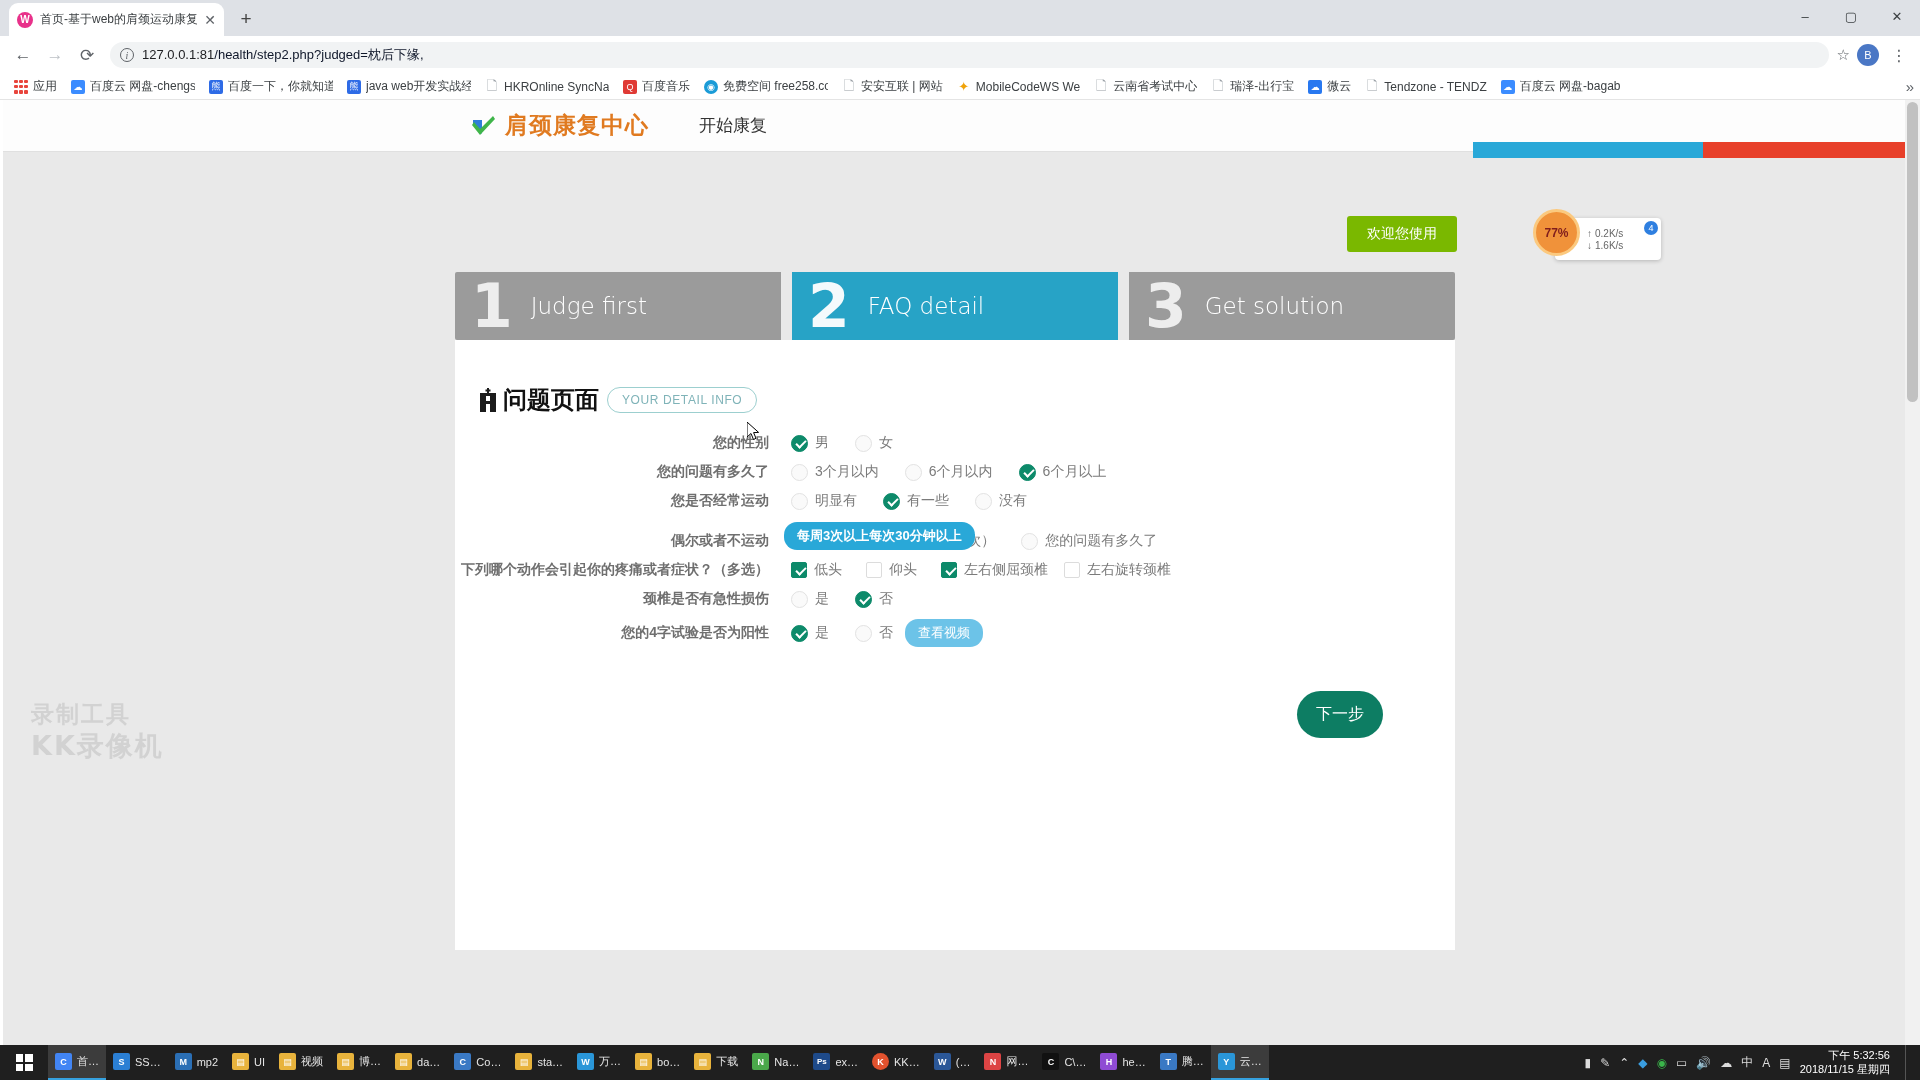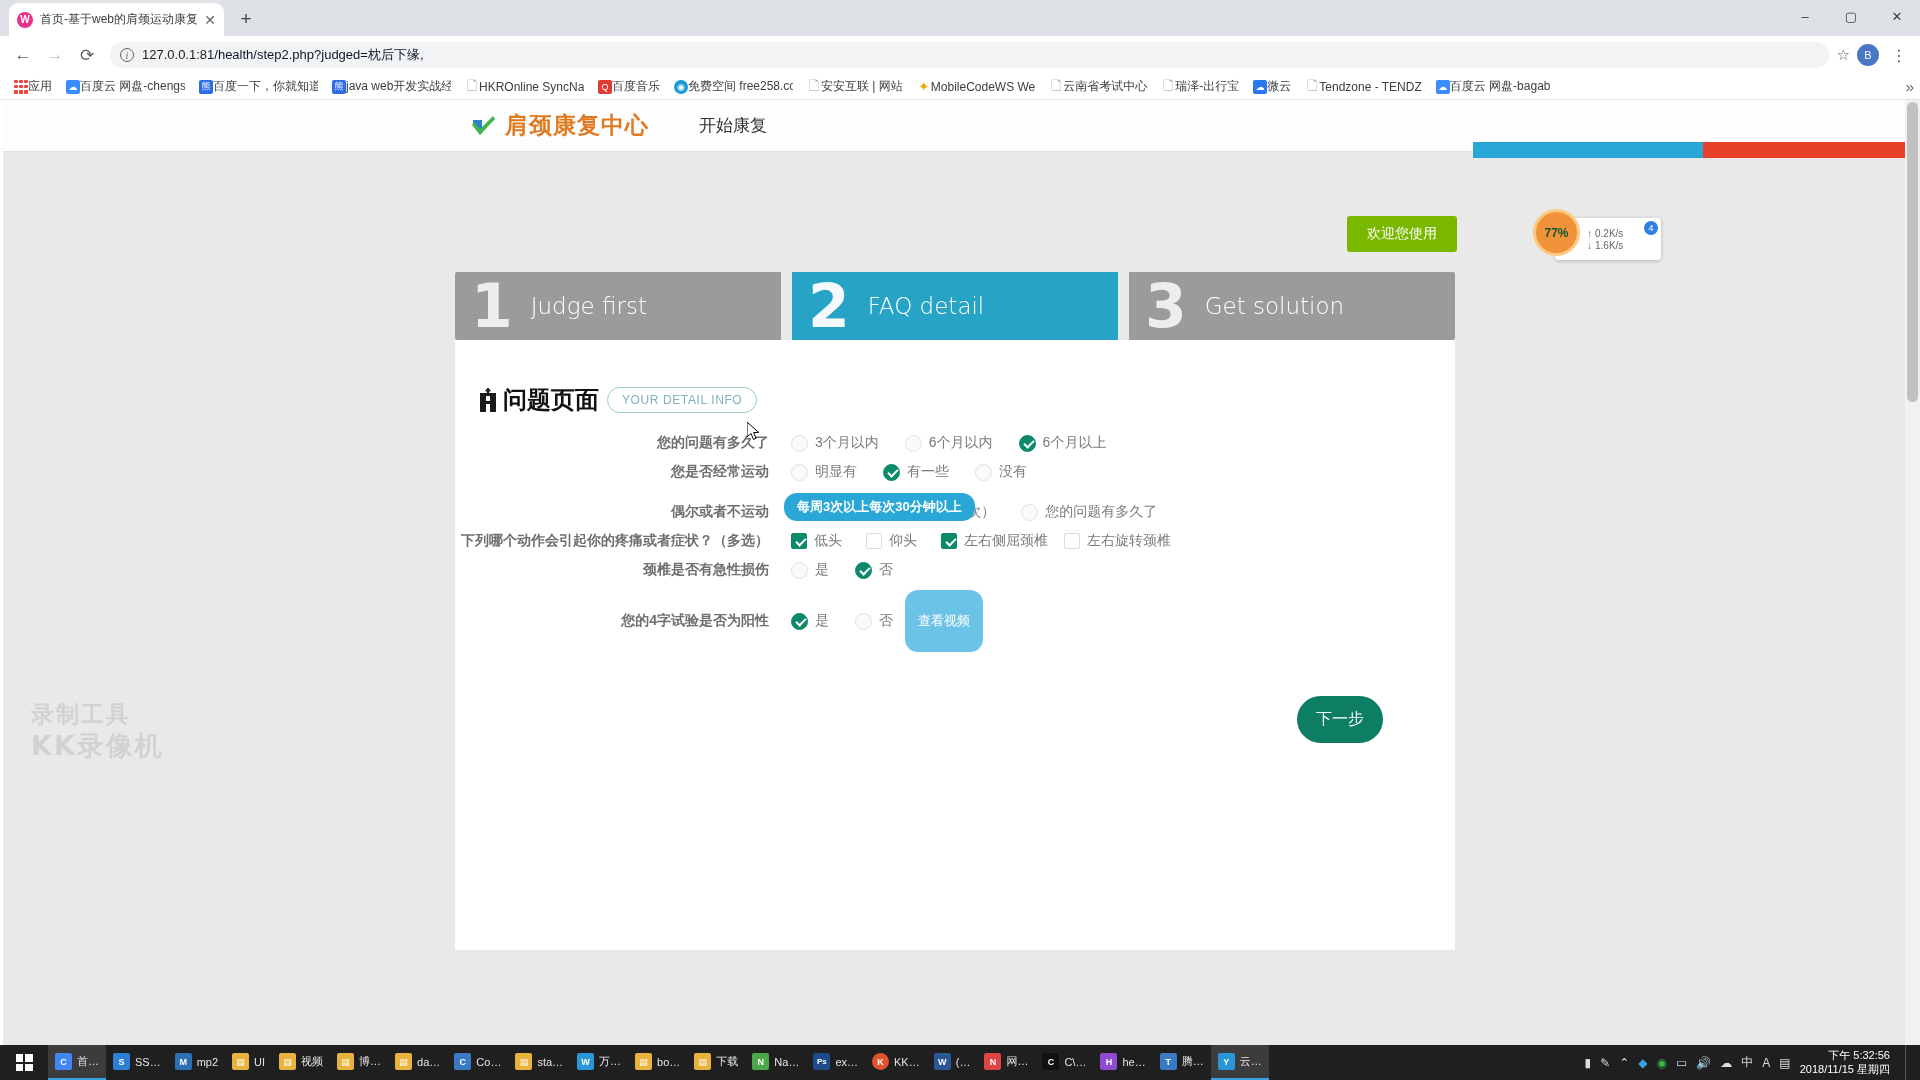--- a/index.html
+++ b/index.html
@@ -70,21 +70,21 @@
     cursor:pointer;
   }
   .kebab{width:26px;height:26px;display:flex;align-items:center;justify-content:center;
     color:#5f6368;font-size:16px;cursor:pointer;}
 
   .bookmarks {
     height:26px;background:#fff;display:flex;align-items:center;gap:2px;
     padding:0 8px; border-bottom:1px solid #e4e4e4; overflow:hidden; position:relative;
   }
   .bm {
-    display:flex;align-items:center;padding:2px 6px;border-radius:4px;
+    display:flex;align-items:center;gap:5px;padding:2px 6px;border-radius:4px;
     font-size:12px;color:#3c4043;white-space:nowrap;cursor:pointer;flex:0 0 auto;
   }
   .bm-ico {
     width:14px;height:14px;flex:0 0 14px;display:flex;align-items:center;
     justify-content:center;font-size:9px;border-radius:2px;color:#fff;
   }
   .bm-label{max-width:105px;overflow:hidden;text-overflow:clip;display:block;}
   .apps-grid {
     width:14px;height:14px;display:grid;grid-template-columns:repeat(3,1fr);
     grid-template-rows:repeat(3,1fr);gap:1.5px;
@@ -186,21 +186,21 @@
     content:""; position:absolute; left:3.5px; top:3.5px; width:8px;height:4px;
     border-left:2px solid #fff;border-bottom:2px solid #fff;transform:rotate(-45deg);
   }
 
   .tooltip{
     background:#29a8d8; color:#fff; border-radius:13px; padding:5px 13px;
     font-size:13px; font-weight:bold; white-space:nowrap; position:absolute;
     left:-7px; top:-10px; z-index:5;
   }
   .video-btn{
-    background:#6cc3e8; color:#fff; border-radius:13px; padding:22px 13px;
+    background:#6cc3e8; color:#fff; border-radius:13px; padding:5px 13px;
     font-size:13px; white-space:nowrap; cursor:pointer; margin-left:4px;
   }
 
   .next-wrap{ display:flex; justify-content:flex-end; padding-right:72px; margin-top:44px;}
   .next-btn{
     background:#0d7d63; color:#fff; border:none; border-radius:26px;
     width:86px; height:47px; font-size:16px; cursor:pointer;
     font-family:"DejaVu Sans",sans-serif;
   }
 
@@ -212,21 +212,21 @@
   .prog-bar{ position:absolute; left:0; top:0; height:16px; width:230px; background:#29a8d8;}
   .prog-bar2{ position:absolute; left:230px; top:0; height:16px; width:220px; background:#e8402a;}
   .speed-widget{
     position:absolute; right:262px; top:118px; width:106px; height:42px;
     background:#fff; border-radius:4px; box-shadow:0 1px 4px rgba(0,0,0,.22);
     display:flex; align-items:center; padding-left:32px; gap:3px;
   }
   .speed-ring{
     position:absolute; left:-22px; top:-9px; width:47px;height:47px;border-radius:50%;
     background:#f0923a; border:3px solid #fbc97f; display:flex;align-items:center;
-    justify-content:center; color:#14532d;font-size:12px;font-weight:bold;
+    justify-content:center; color:#7f1d1d;font-size:12px;font-weight:bold;
   }
   .speed-lines{ display:flex; flex-direction:column; gap:1px; font-size:10px;color:#666;}
   .speed-lines div{display:flex;gap:3px;align-items:center;}
   .speed-badge{
     position:absolute; right:3px; top:3px; width:14px;height:14px;border-radius:50%;
     background:#2e7fe0;color:#fff;font-size:9px;display:flex;align-items:center;
     justify-content:center;
   }
 
   .watermark{
@@ -419,20 +419,33 @@
           <rect x="9" y="9" width="4" height="5" fill="#fff"></rect>
           <rect x="9" y="17" width="4" height="8" fill="#fff"></rect>
         </svg>
       </span>
       <span class="ct-text">问题页面</span>
       <span class="ct-pill">YOUR DETAIL INFO</span>
     </div>
 
     <div class="form">
 
+      <div class="row">
+        <div class="q-label">您的性别</div>
+        <div class="opts">
+          <label class="opt">
+              <span class="radio on"></span>
+              <span class="txt">男</span>
+            </label>
+          <label class="opt">
+              <span class="radio"></span>
+              <span class="txt">女</span>
+            </label>
+        </div>
+      </div>
 
 
       <div class="row">
         <div class="q-label">您的问题有多久了</div>
         <div class="opts">
           <label class="opt">
               <span class="radio"></span>
               <span class="txt">3个月以内</span>
             </label>
           <label class="opt">

